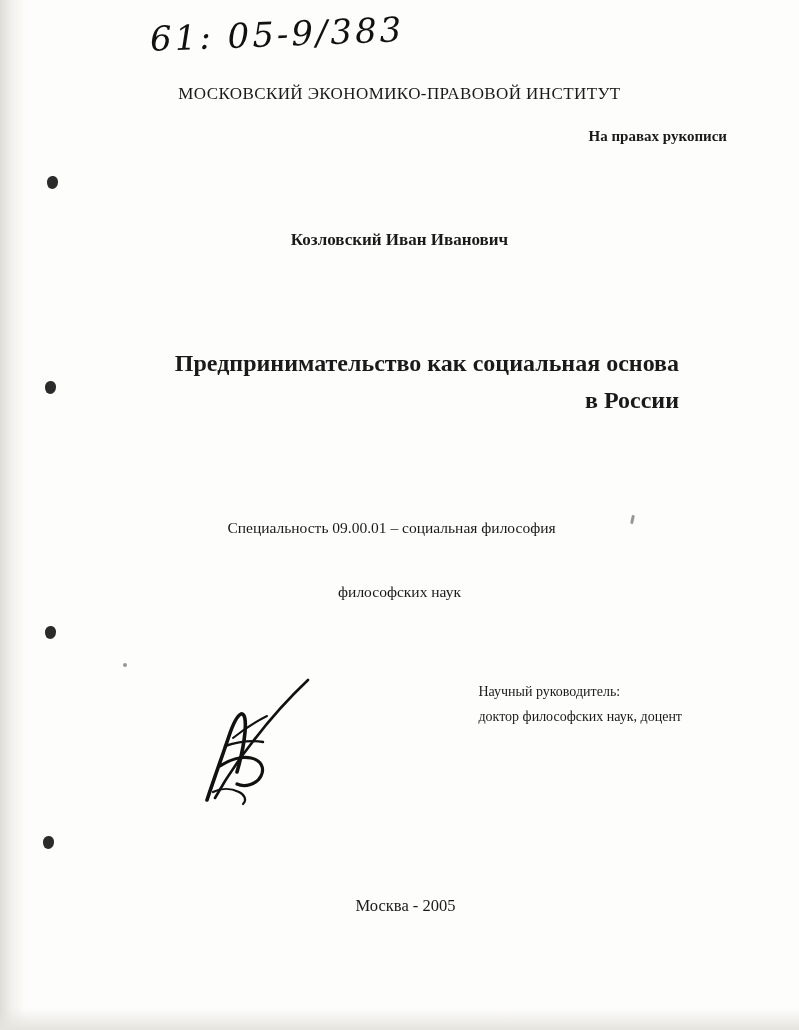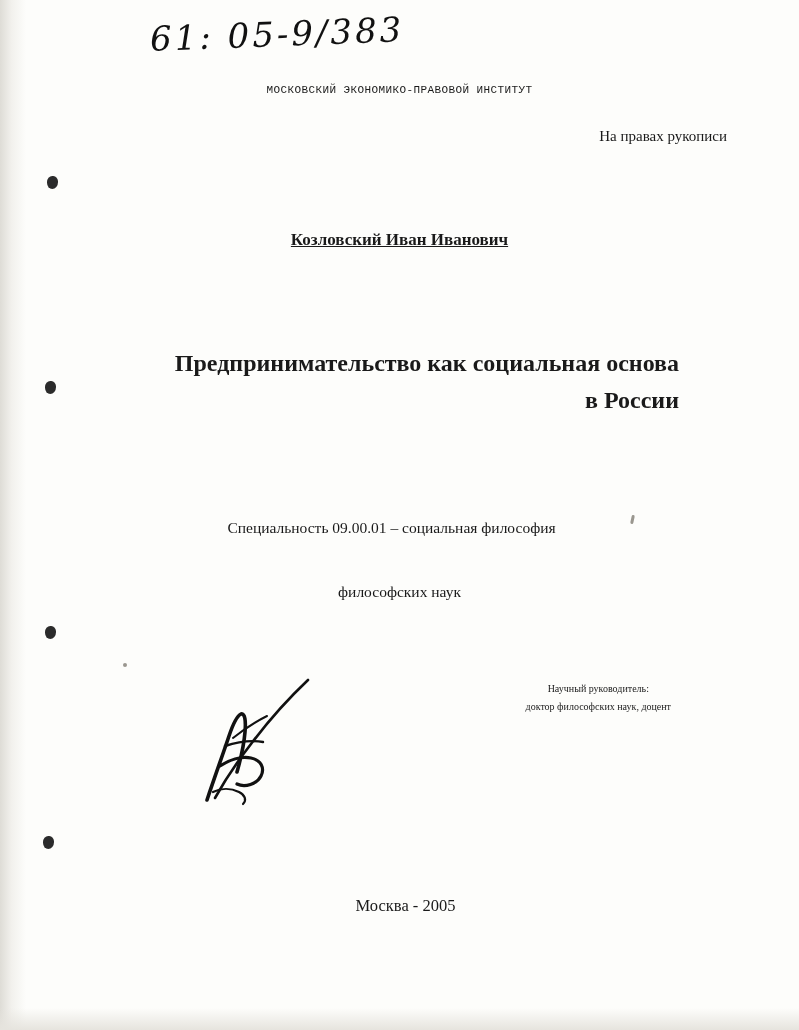--- a/index.html
+++ b/index.html
@@ -57,42 +57,41 @@
     color: #111;
     transform: rotate(-2.2deg);
     white-space: nowrap;
   }
 
   .institute {
     position: absolute;
     left: 0; right: 0;
     top: 84px;
     text-align: center;
-    font-size: 11px;
+    font-size: 17px;
     letter-spacing: 0.4px;
-    font-family: Liberation Mono, monospace;
+    font-family: Liberation Serif, serif;
   }
 
   .manuscript-note {
     position: absolute;
     right: 72px;
     top: 128px;
     font-size: 15px;
-    font-weight: 400;
+    font-weight: 700;
     font-family: "Liberation Serif", serif;
   }
 
   .author {
     position: absolute;
     left: 0; right: 0;
     top: 230px;
     text-align: center;
     font-size: 17px;
     font-weight: 700;
-    text-decoration: underline;
   }
 
   .title {
     position: absolute;
     left: 120px;
     right: 120px;
     top: 345px;
     text-align: right;
     font-size: 24px;
     font-weight: 700;
@@ -114,24 +113,24 @@
     right: 150px;
     top: 578px;
     text-align: center;
     font-size: 15.5px;
     line-height: 1.75;
   }
   .degree .line { display: block; }
 
   .supervisor {
     position: absolute;
-    right: 128px;
+    right: 117px;
     top: 680px;
-    text-align: center;
-    font-size: 10px;
+    text-align: left;
+    font-size: 14px;
     line-height: 1.78;
   }
   .supervisor .line { display: block; }
 
   .signature {
     position: absolute;
     left: 185px;
     top: 672px;
     width: 140px;
     height: 145px;

